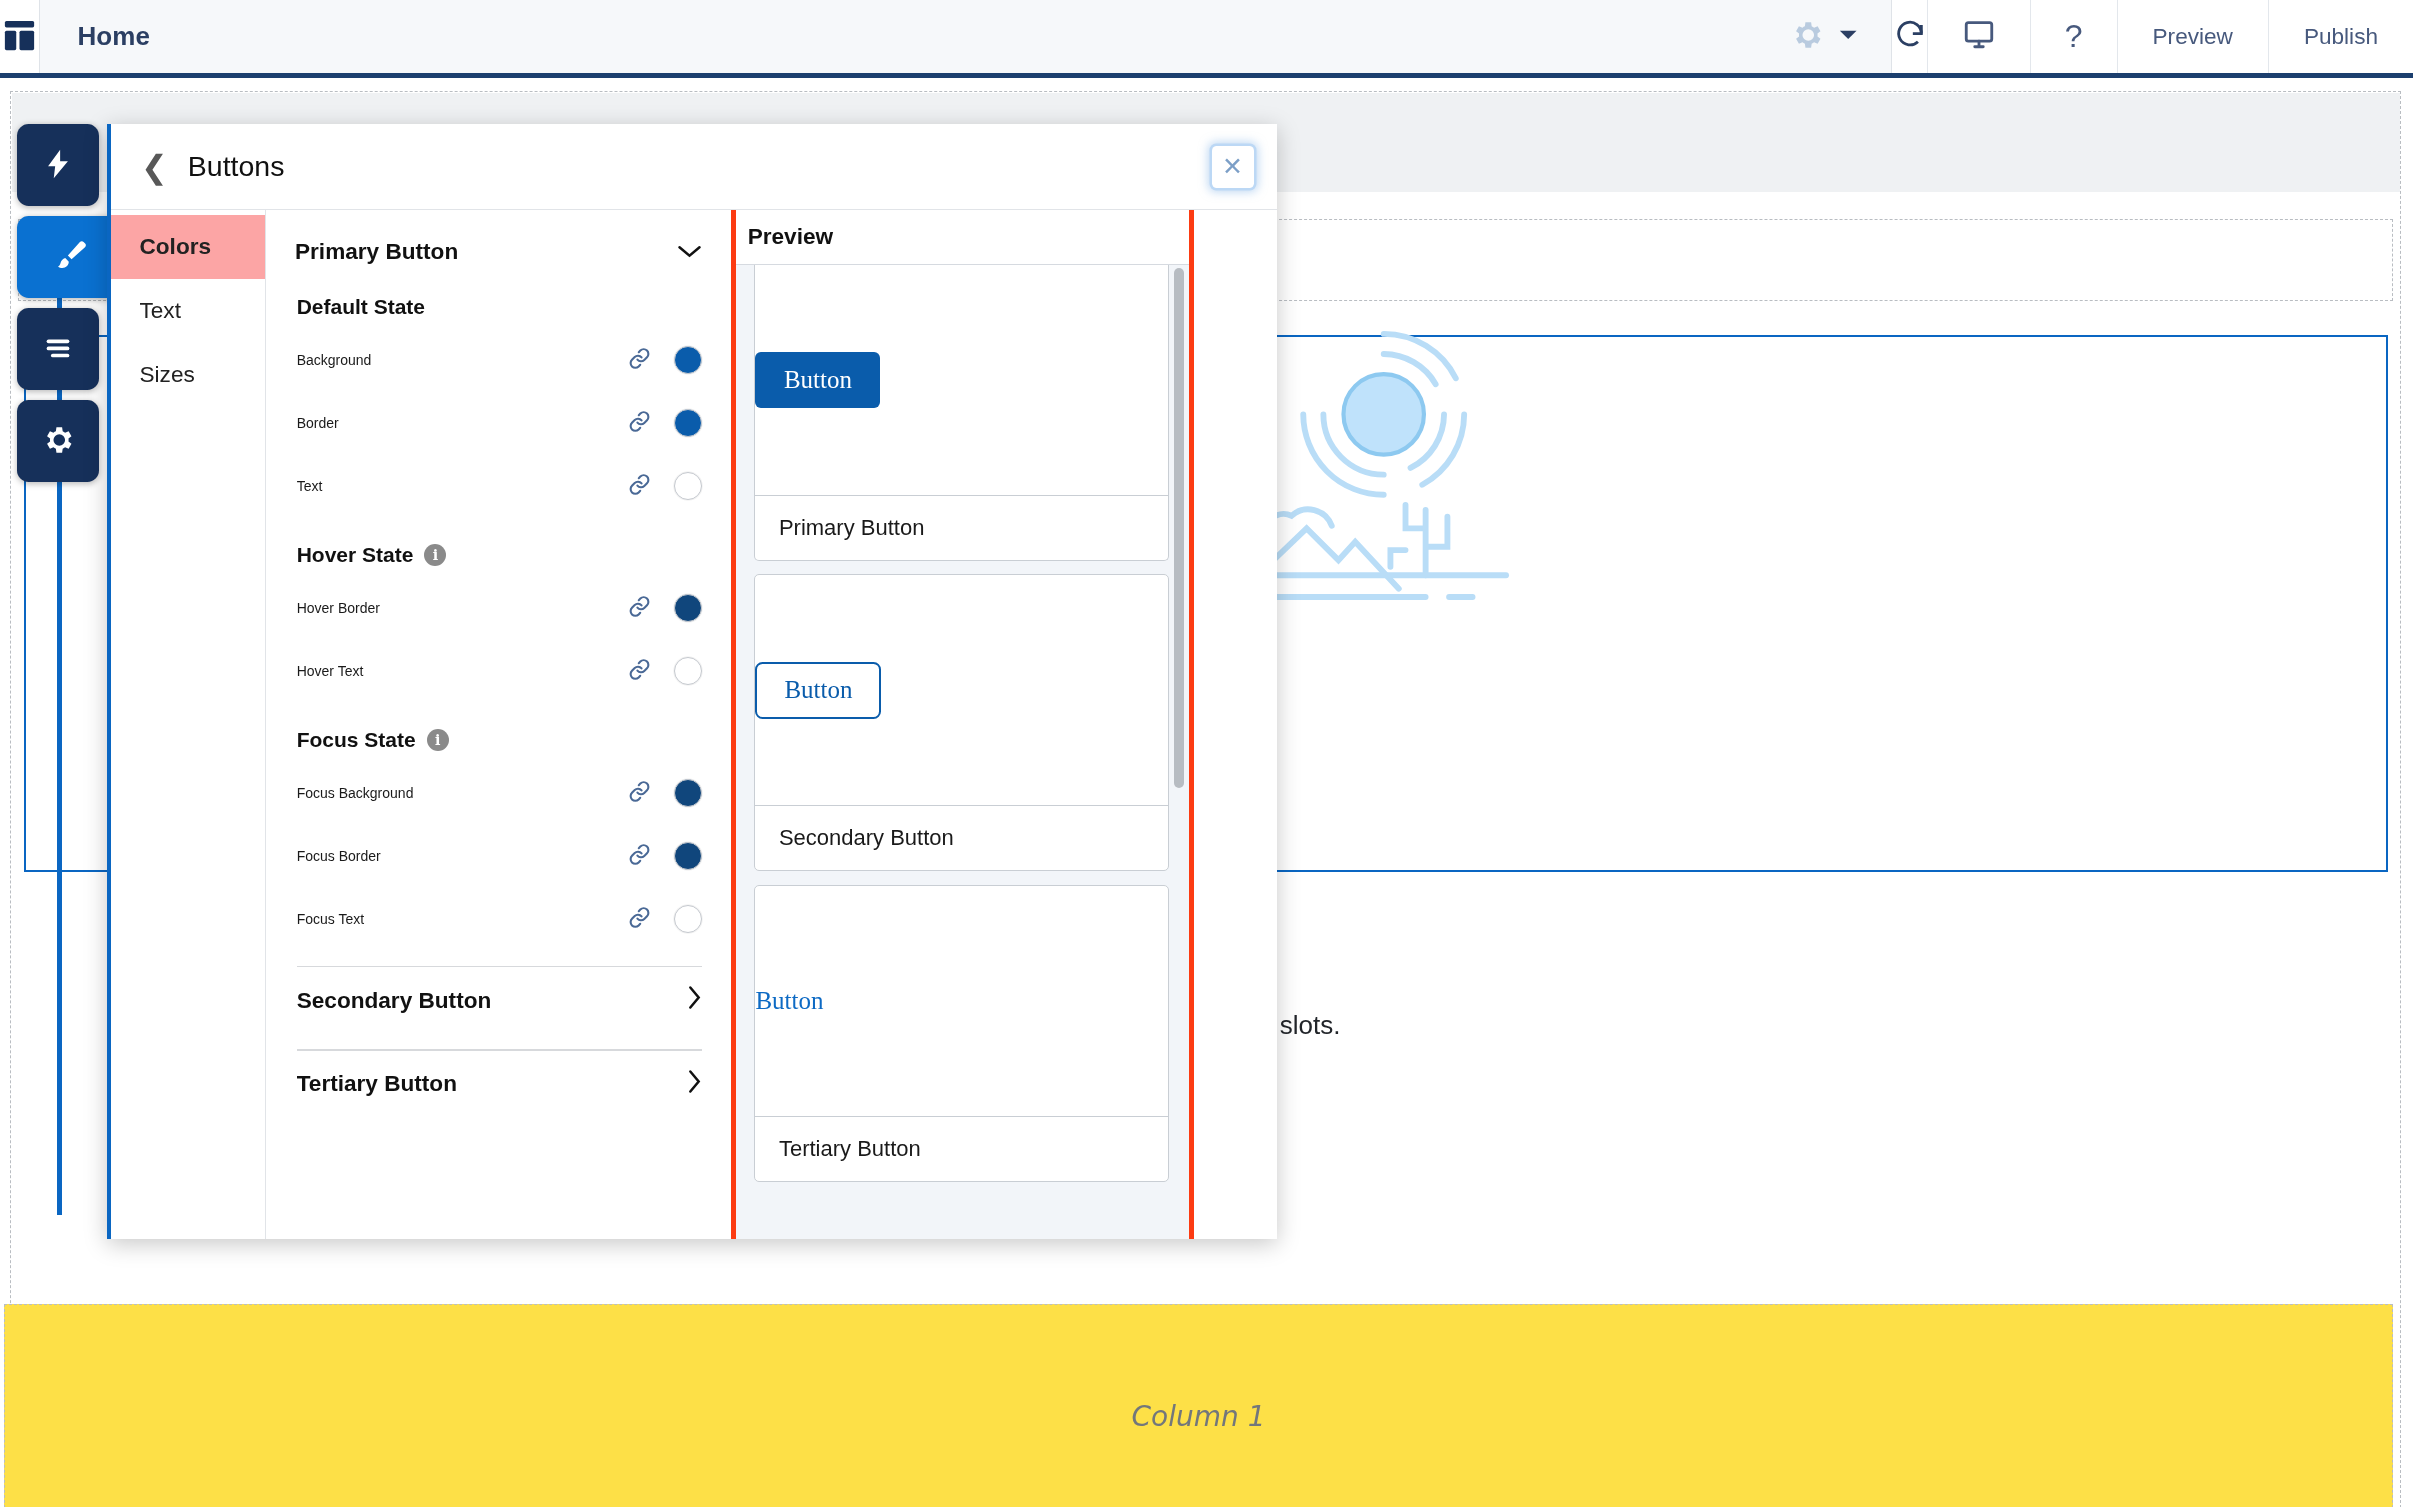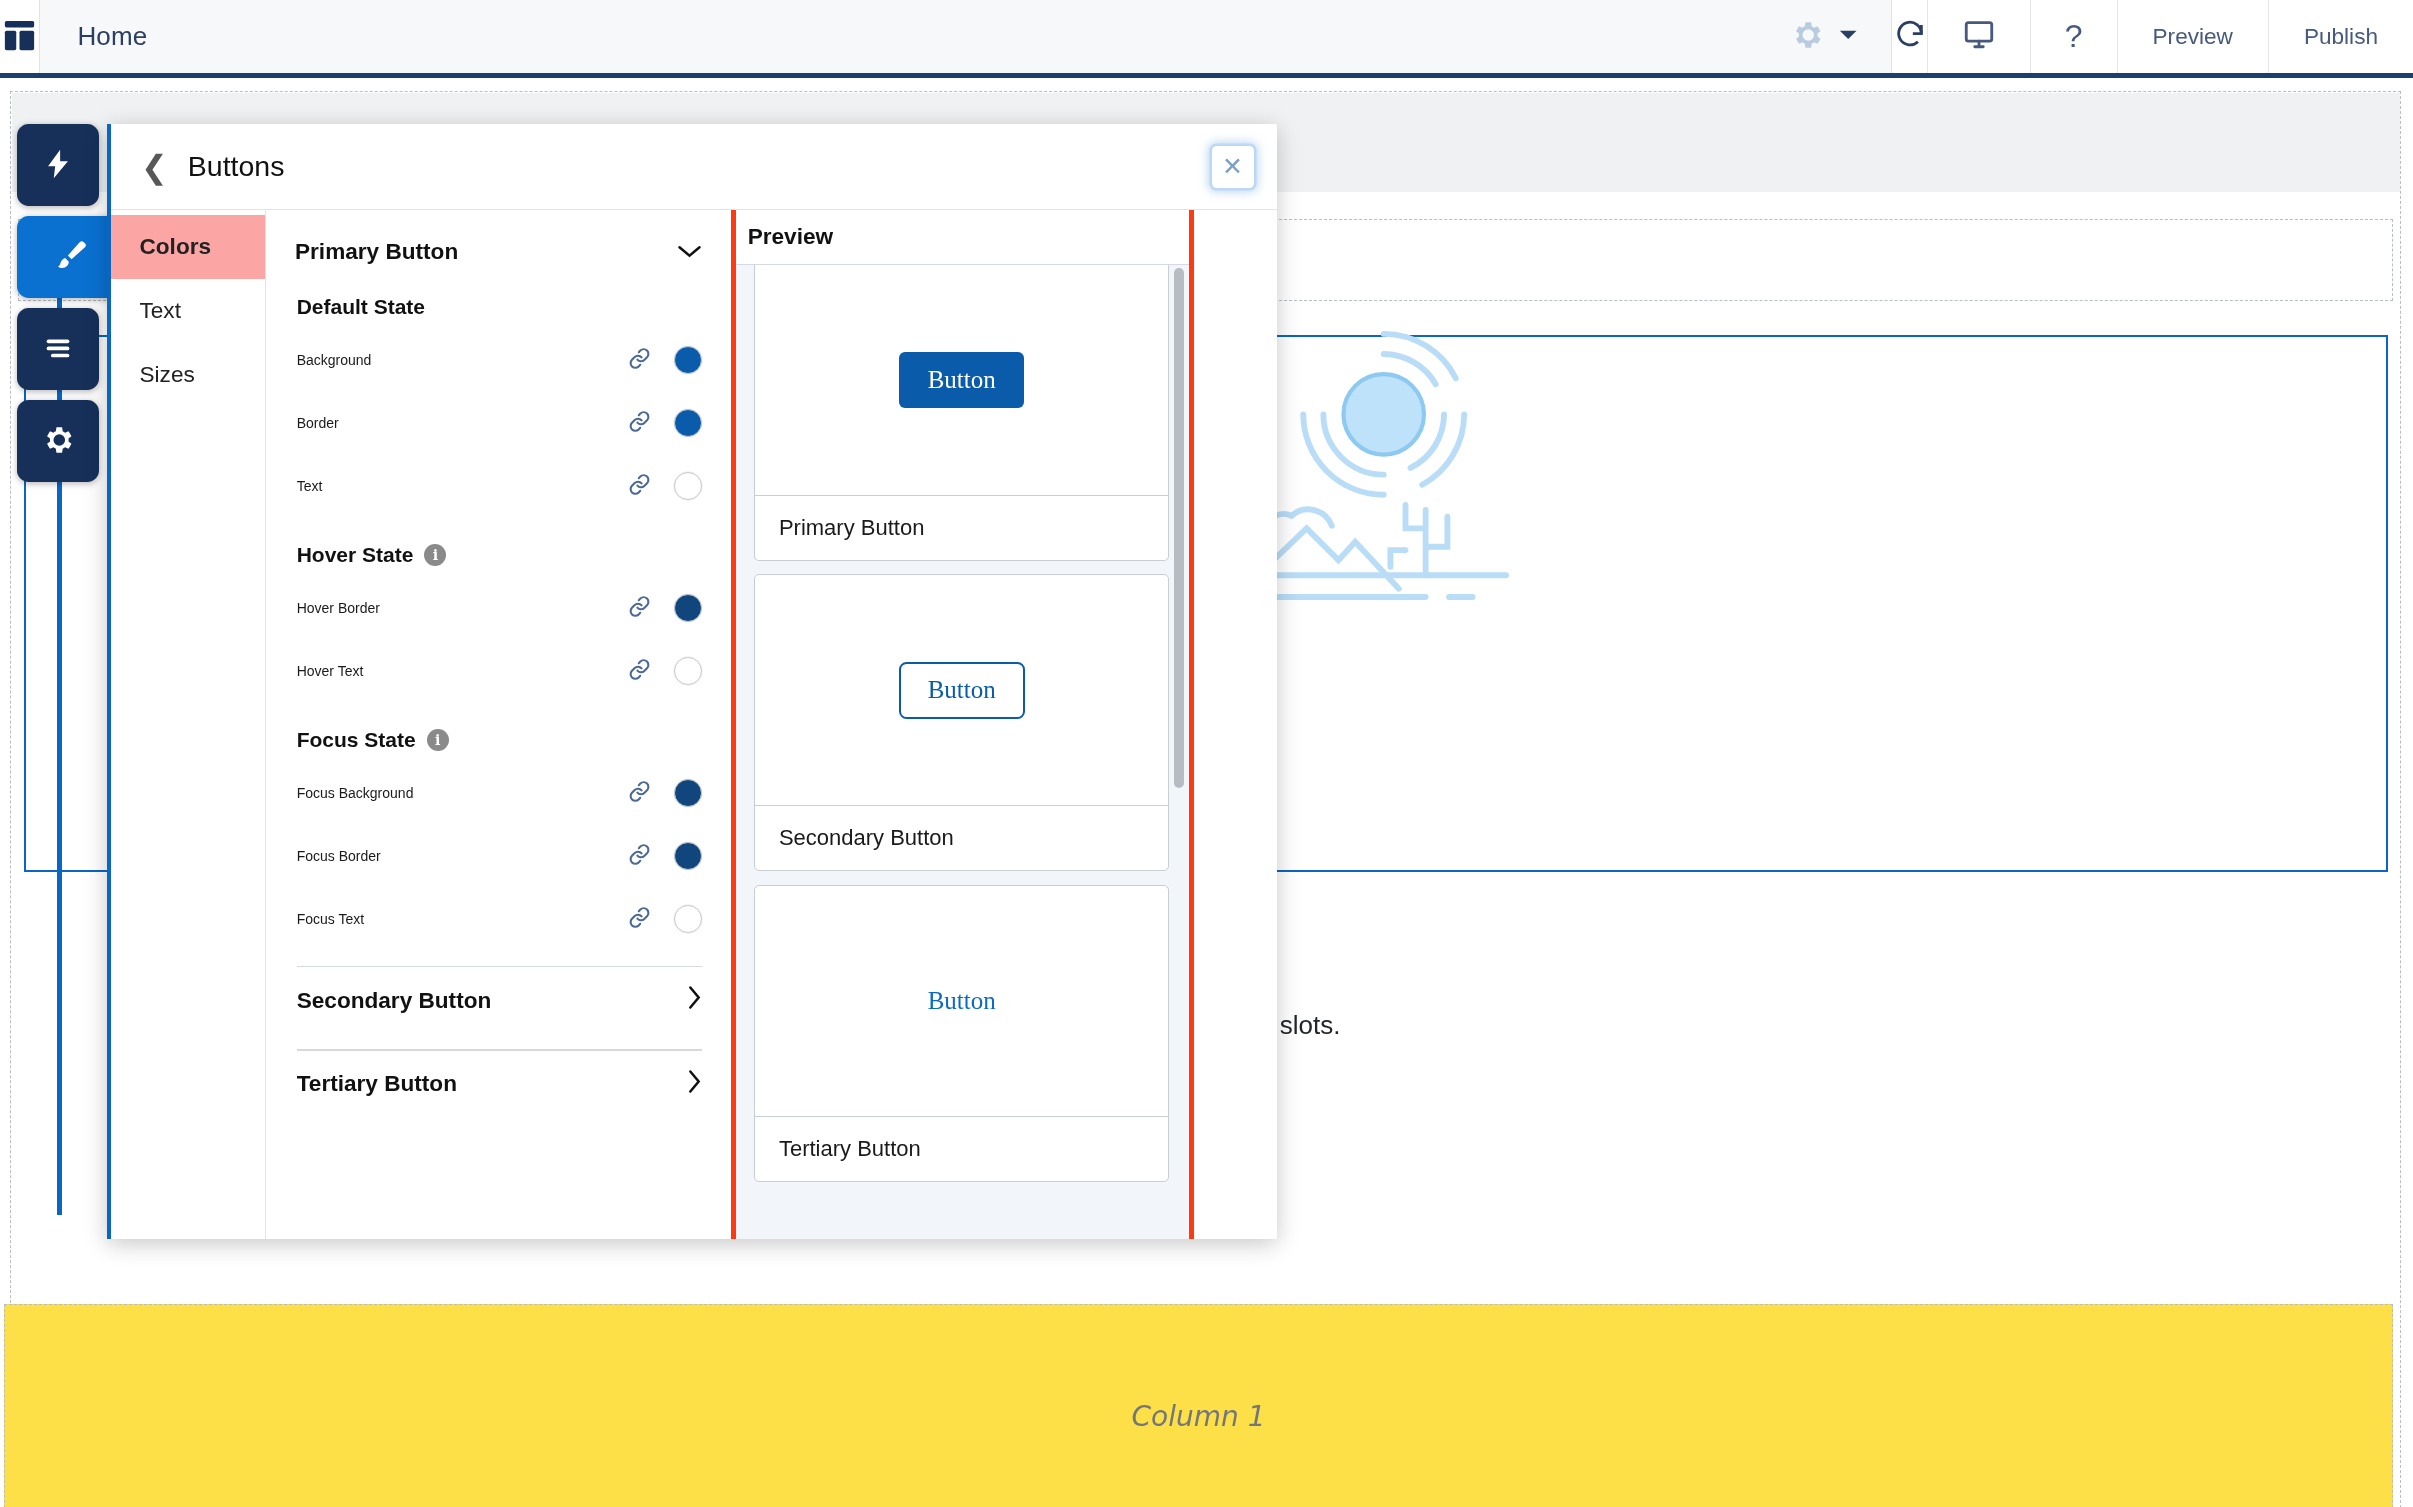--- a/index.html
+++ b/index.html
@@ -23,21 +23,21 @@
   }
   .tb-pagecell {
     flex: 0 0 1853px;
     background: #f6f8fa;
     border-left: 1.7px solid #dfe3e8;
     border-right: 1.7px solid #dfe3e8;
     display: flex; align-items: center;
     padding: 0 34px 0 37px;
   }
   .tb-pagename {
-    font-size: 26px; color: #2b3f63; font-weight: 400; letter-spacing: 0.1px;
+    font-size: 26px; color: #2b3f63; font-weight: 700; letter-spacing: 0.1px;
   }
   .tb-spacer { flex: 1; }
   .tb-gear { display: flex; align-items: center; gap: 15px; }
   .tb-refresh {
     width: 99px; display: flex; align-items: center; justify-content: center;
     background: #ffffff;
   }
   .tb-right { display: flex; align-items: stretch; margin-left: auto; }
   .tb-item {
     display: flex; align-items: center; justify-content: center;
@@ -212,21 +212,21 @@
   .preview-body {
     flex: 1; background: #f2f5f9; overflow: hidden; position: relative;
     padding: 0 20px 0 18.4px;
   }
   .pv-card {
     background: #ffffff; border: 1.7px solid #c9ced4; border-radius: 5px;
     margin-top: 13.4px;
   }
   .pv-card.first { margin-top: 0; border-top: none; border-radius: 0 0 5px 5px; }
   .pv-stage {
-    height: 231px; display: flex; align-items: center; justify-content: center;
+    height: 231px; display: flex; align-items: center; 
     border-bottom: 1.7px solid #c9ced4;
   }
   .pv-caption { height: 64px; display: flex; align-items: center; padding-left: 23.5px;
     font-size: 22px; color: #1a1a1a; }
   .btn-primary {
     background: #0a5cab; color: #ffffff; border-radius: 5.9px;
     padding: 14.3px 28.5px; font-size: 25px;
     font-family: "Liberation Serif", serif;
   }
   .btn-secondary {

